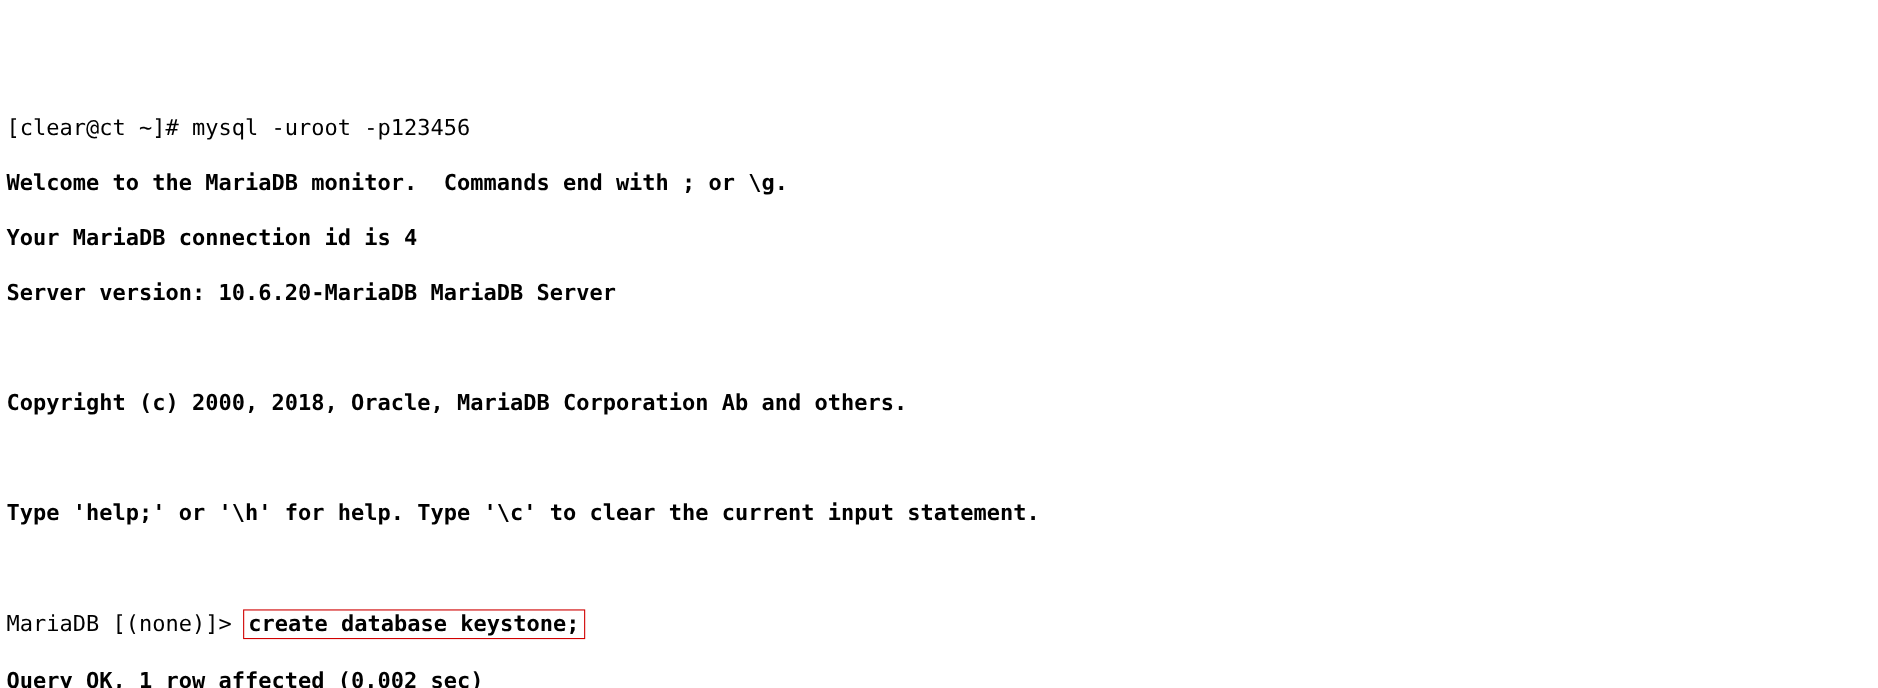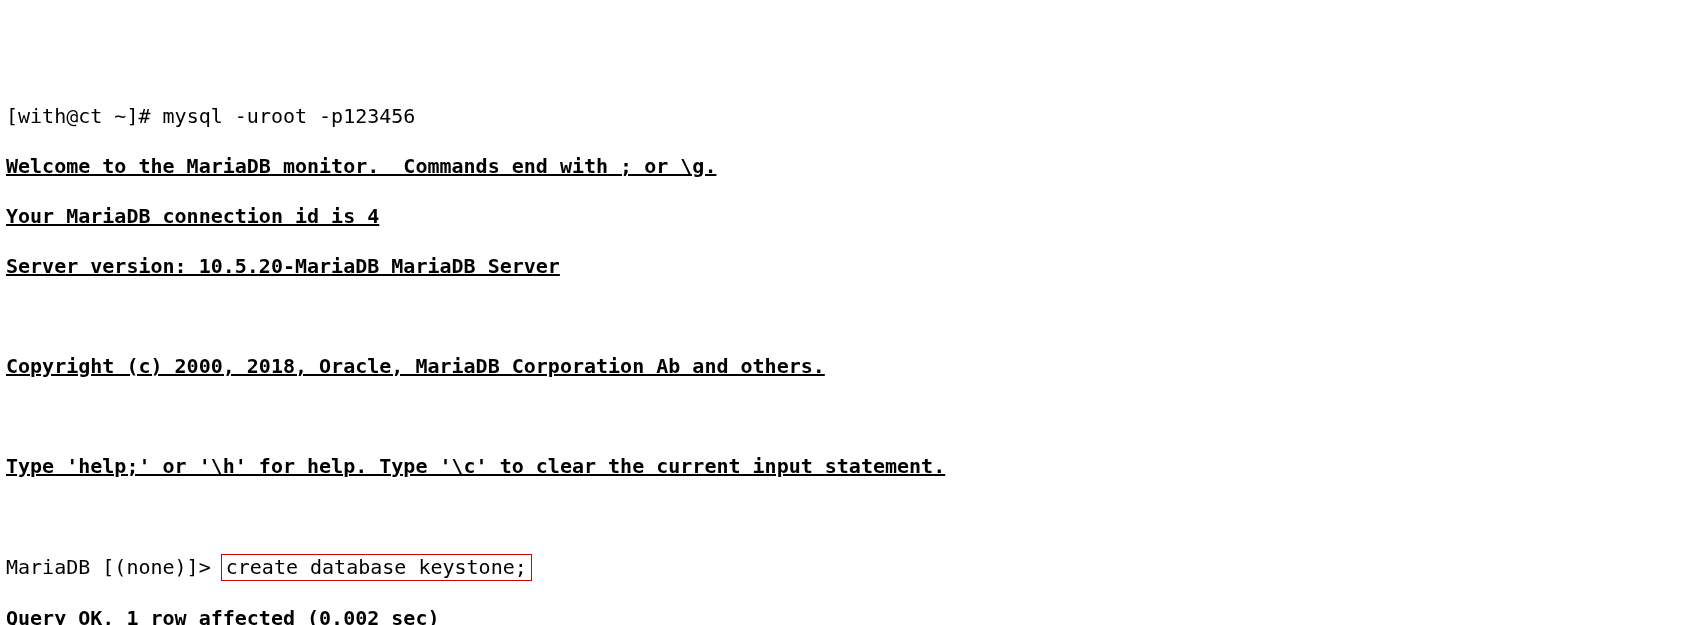--- a/index.html
+++ b/index.html
@@ -8,41 +8,41 @@
       font-size: 20px;
       line-height: 1.25;
       color: #000000;
       margin: 0;
       padding: 4px 6px;
       white-space: pre;
       position: relative;
     }
     .bold {
       font-weight: bold;
-      text-decoration: underline;
     }
     .boxed {
       border: 1px solid #d00000;
       display: inline-block;
       padding: 0 4px;
       margin-left: -2px;
+      font-weight: bold;
     }
     .line {
       display: block;
     }
   </style>
 </head>
 <body>
 
 
 
-<span class="line"><span>[with@ct ~]# </span><span>mysql -uroot -p123456</span></span>
+<span class="line"><span>[clear@ct ~]# </span><span>mysql -uroot -p123456</span></span>
 <span class="line bold">Welcome to the MariaDB monitor.  Commands end with ; or \g.</span>
 <span class="line bold">Your MariaDB connection id is 4</span>
-<span class="line bold">Server version: 10.5.20-MariaDB MariaDB Server</span>
+<span class="line bold">Server version: 10.6.20-MariaDB MariaDB Server</span>
 <span class="line"> </span>
 <span class="line bold">Copyright (c) 2000, 2018, Oracle, MariaDB Corporation Ab and others.</span>
 <span class="line"> </span>
 <span class="line bold">Type 'help;' or '\h' for help. Type '\c' to clear the current input statement.</span>
 <span class="line"> </span>
 <span class="line"><span>MariaDB [(none)]&gt; </span><span class="boxed">create database keystone;</span></span>
 <span class="line bold">Query OK, 1 row affected (0.002 sec)</span>
 
 
 

